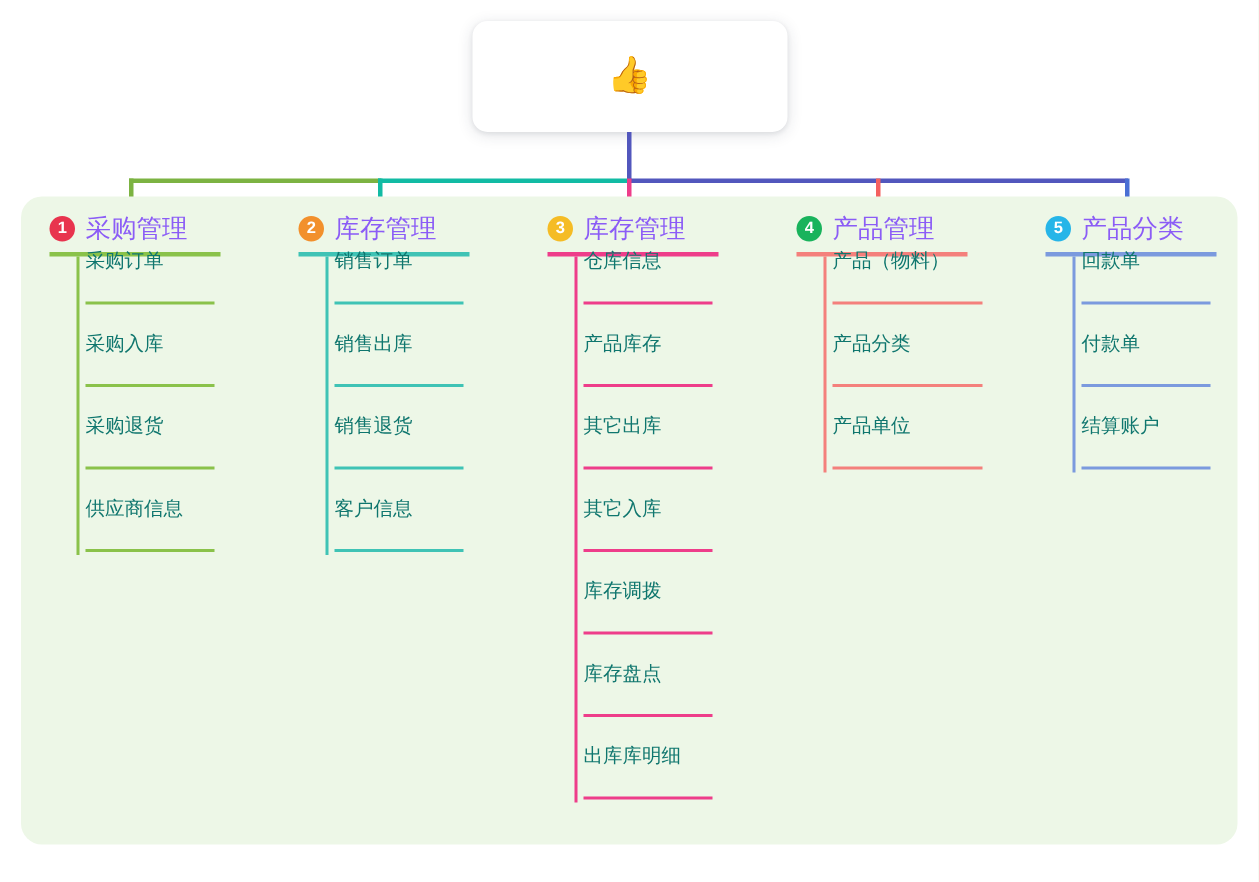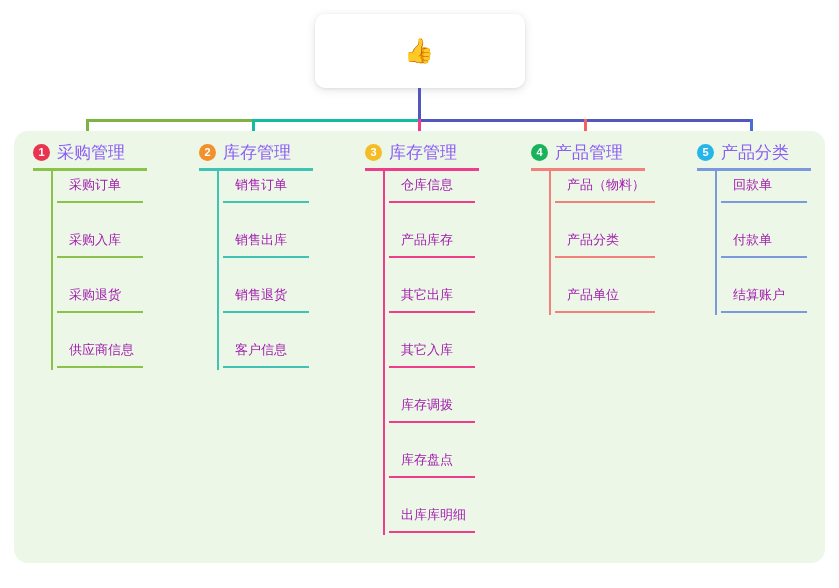--- a/index.html
+++ b/index.html
@@ -51,22 +51,22 @@
     color:#ffffff;font-size:11px;font-weight:bold;line-height:1;
     flex:0 0 auto;
   }
   .col-title{font-size:17px;color:#8b5cf6;}
   .head-rule{position:absolute;height:3px;top:37px;left:0;}
 
   
   .spine{position:absolute;width:2px;top:40px;}
   .leaf{position:absolute;left:24px;}
   .leaf-label{
-    position:absolute;left:0;bottom:9px;
-    font-size:13px;color:#a21caf;white-space:nowrap;margin-left:12px;
+    position:absolute;left:0;bottom:20px;
+    font-size:13px;color:#0f766e;white-space:nowrap;
   }
   .leaf-rule{position:absolute;left:0;bottom:0;height:2px;}
 </style>
 </head>
 <body>
 
 <div id="canvas">
 
   <div class="root-card">
     <div class="root-title">

